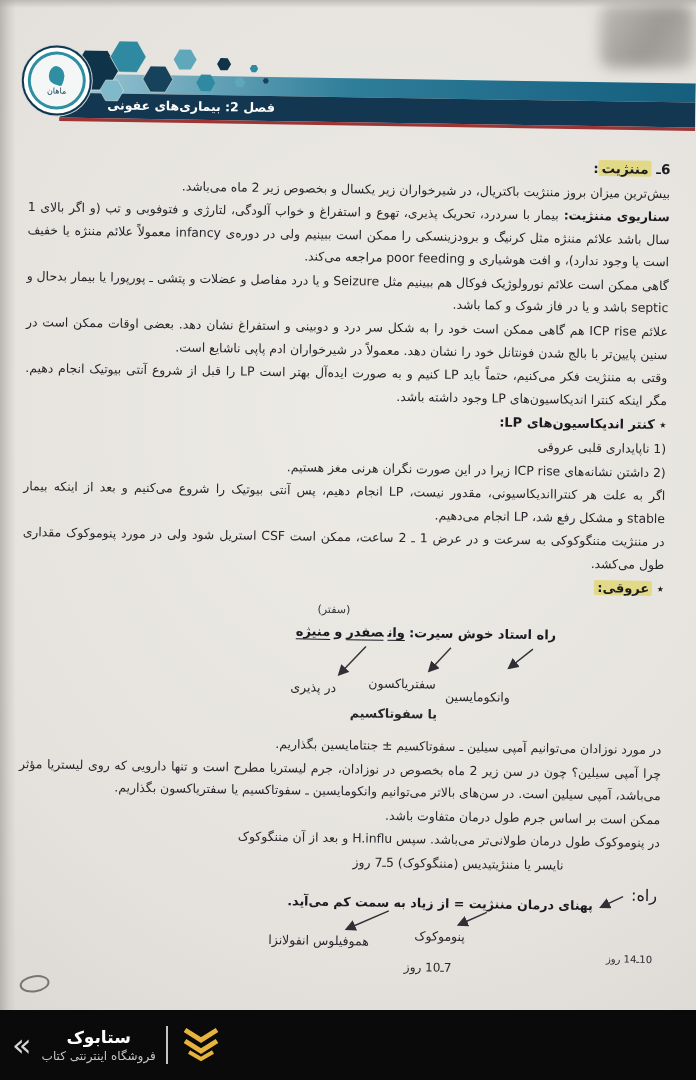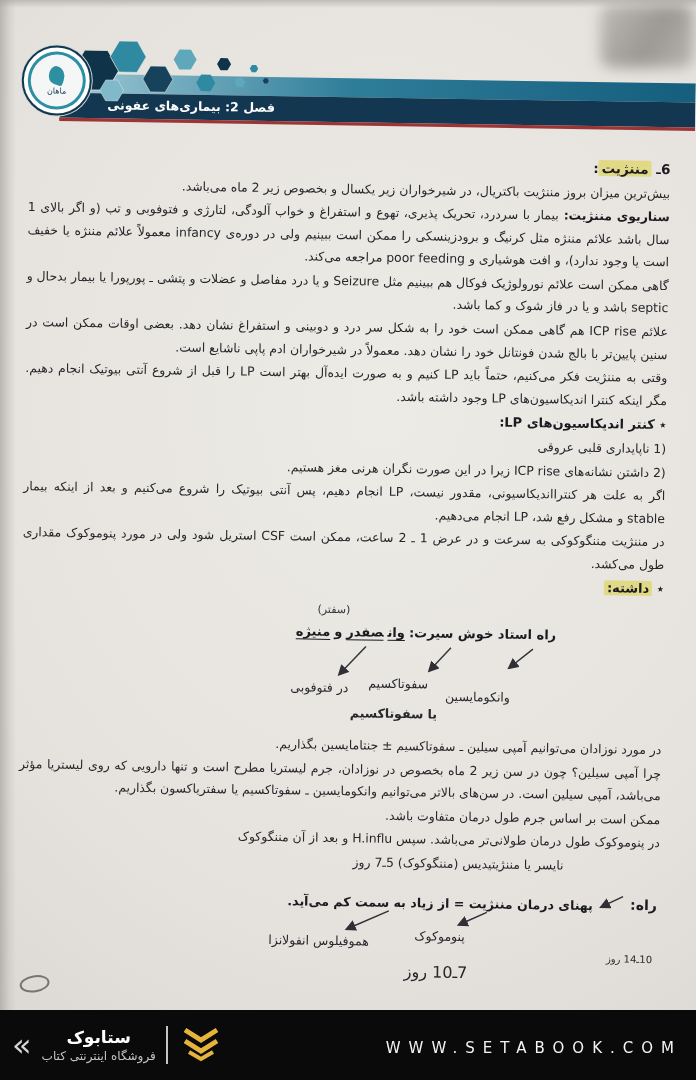--- a/index.html
+++ b/index.html
@@ -72,26 +72,26 @@
   .d1-line{ position:absolute; right:105px; top:20px; font-size:13px; font-weight:bold; white-space:nowrap; color:#1a1a20; }
   .d1-line span{ margin:0 2px; }
   .u{ text-decoration:underline; text-underline-offset:3px; }
   .d1-r{ position:absolute; font-size:12.5px; white-space:nowrap; color:#26262b; }
   .r1{ left:425px; top:68px;margin-top:16px; }
   .r2{ left:348px; top:72px; }
   .r3{ left:270px; top:77px; }
   .r4{ left:330px; top:102px;font-weight:bold; }
   
   .d2{ position:relative; height:96px; margin-top:2px; direction:rtl; }
-  .d2-label{ position:absolute; right:2px; top:12px; font-size:14px; font-weight:bold; color:#1a1a20; }
+  .d2-label{ position:absolute; right:2px; top:0; font-size:16px; font-weight:normal; color:#1a1a20; }
   .d2-formula{ position:absolute; right:66px; top:15px; font-size:12.6px; font-weight:bold; white-space:nowrap; color:#1a1a20; }
   .d2-org1{ position:absolute; left:398px; top:48px; font-size:12.5px; white-space:nowrap; }
   .d2-org2{ position:absolute; left:252px; top:54px; font-size:12.5px; white-space:nowrap; }
   .d2-days1{ position:absolute; right:6px; top:70px; font-size:10px; white-space:nowrap; }
-  .d2-days2{ position:absolute; left:388px; top:80px; font-size:16px; white-space:nowrap; }
+  .d2-days2{ position:absolute; left:388px; top:80px; font-size:12px; white-space:nowrap; }
   .oval{
     position:absolute; left:34px; top:980px; width:30px; height:17px;
     border:2px solid #4a4a4a; border-radius:50%;
     transform:rotate(-10deg); opacity:.7;
   }
   
   .footer{
     position:absolute; left:0; bottom:0; width:696px; height:70px; z-index:6;
     background:#0a0a0b; color:#fff;
     display:flex; align-items:center; justify-content:space-between;
@@ -167,38 +167,38 @@
         <p class="sub-head"><span class="bold">٭ </span><span class="bold">کنتر اندیکاسیون‌های LP:</span></p>
 
         <p><span class="num-ltr">1)</span><span> ناپایداری قلبی عروقی</span></p>
 
         <p><span class="num-ltr">2)</span><span> داشتن نشانه‌های ICP rise زیرا در این صورت نگران هرنی مغز هستیم.</span></p>
 
         <p>اگر به علت هر کنترااندیکاسیونی، مقدور نیست، LP انجام دهیم، پس آنتی بیوتیک را شروع می‌کنیم و بعد از اینکه بیمار stable و مشکل رفع شد، LP انجام می‌دهیم.</p>
 
         <p>در مننژیت مننگوکوکی به سرعت و در عرض 1 ـ 2 ساعت، ممکن است CSF استریل شود ولی در مورد پنوموکوک مقداری طول می‌کشد.</p>
 
-        <p class="sub-head"><span class="bold">٭ </span><span class="bold hl">داشته:</span></p>
+        <p class="sub-head"><span class="bold">٭ </span><span class="bold hl">عروقی:</span></p>
 
         <div class="d1">
           <svg class="arrows" width="642" height="132">
             <defs>
               <marker id="ah" markerWidth="8" markerHeight="8" refX="5" refY="4" orient="auto">
                 <path d="M0,0 L8,4 L0,8 z" fill="#2f2f35"></path>
               </marker>
             </defs>
             <line x1="512" y1="46" x2="490" y2="64" stroke="#2f2f35" stroke-width="1.4" marker-end="url(#ah)"></line>
             <line x1="430" y1="46" x2="410" y2="68" stroke="#2f2f35" stroke-width="1.4" marker-end="url(#ah)"></line>
             <line x1="345" y1="46" x2="320" y2="73" stroke="#2f2f35" stroke-width="1.4" marker-end="url(#ah)"></line>
           </svg>
           <div class="d1-note">(سفتر)</div>
           <div class="d1-line"><span>راه استاد خوش سیرت:</span><span class="u">وان</span><span class="u">صفدر</span><span>و</span><span class="u">منیژه</span></div>
           <span class="d1-r r1">وانکومایسین</span>
-          <span class="d1-r r2">سفوتاکسیم</span>
-          <span class="d1-r r3">در فتوفوبی</span>
+          <span class="d1-r r2">سفتریاکسون</span>
+          <span class="d1-r r3">در پذیری</span>
           <span class="d1-r r4">یا سفوتاکسیم</span>
         </div>
 
         <p>در مورد نوزادان می‌توانیم آمپی سیلین ـ سفوتاکسیم ± جنتامایسین بگذاریم.</p>
 
         <p>چرا آمپی سیلین؟ چون در سن زیر 2 ماه بخصوص در نوزادان، جرم لیستریا مطرح است و تنها دارویی که روی لیستریا مؤثر می‌باشد، آمپی سیلین است. در سن‌های بالاتر می‌توانیم وانکومایسین ـ سفوتاکسیم یا سفتریاکسون بگذاریم.</p>
 
         <p>ممکن است بر اساس جرم طول درمان متفاوت باشد.</p>
 
         <p>در پنوموکوک طول درمان طولانی‌تر می‌باشد. سپس H.influ و بعد از آن مننگوکوک</p>
@@ -235,16 +235,15 @@
         <div class="f-brand-sub">فروشگاه اینترنتی کتاب</div>
       </div>
       <div class="f-div"></div>
       <svg width="46" height="40">
         <path d="M7 5 L23 15 L39 5" stroke="#e6b33d" stroke-width="5" fill="none"></path>
         <path d="M7 16 L23 26 L39 16" stroke="#e6b33d" stroke-width="5" fill="none"></path>
         <path d="M11 27 L23 34 L35 27" stroke="#e6b33d" stroke-width="4" fill="none"></path>
       </svg>
     </div>
     <div class="f-right">
-      <div class="f-site">WWW.SETABOOK.COM</div>
     </div>
   </div>
 </div>
 
 </body></html>

